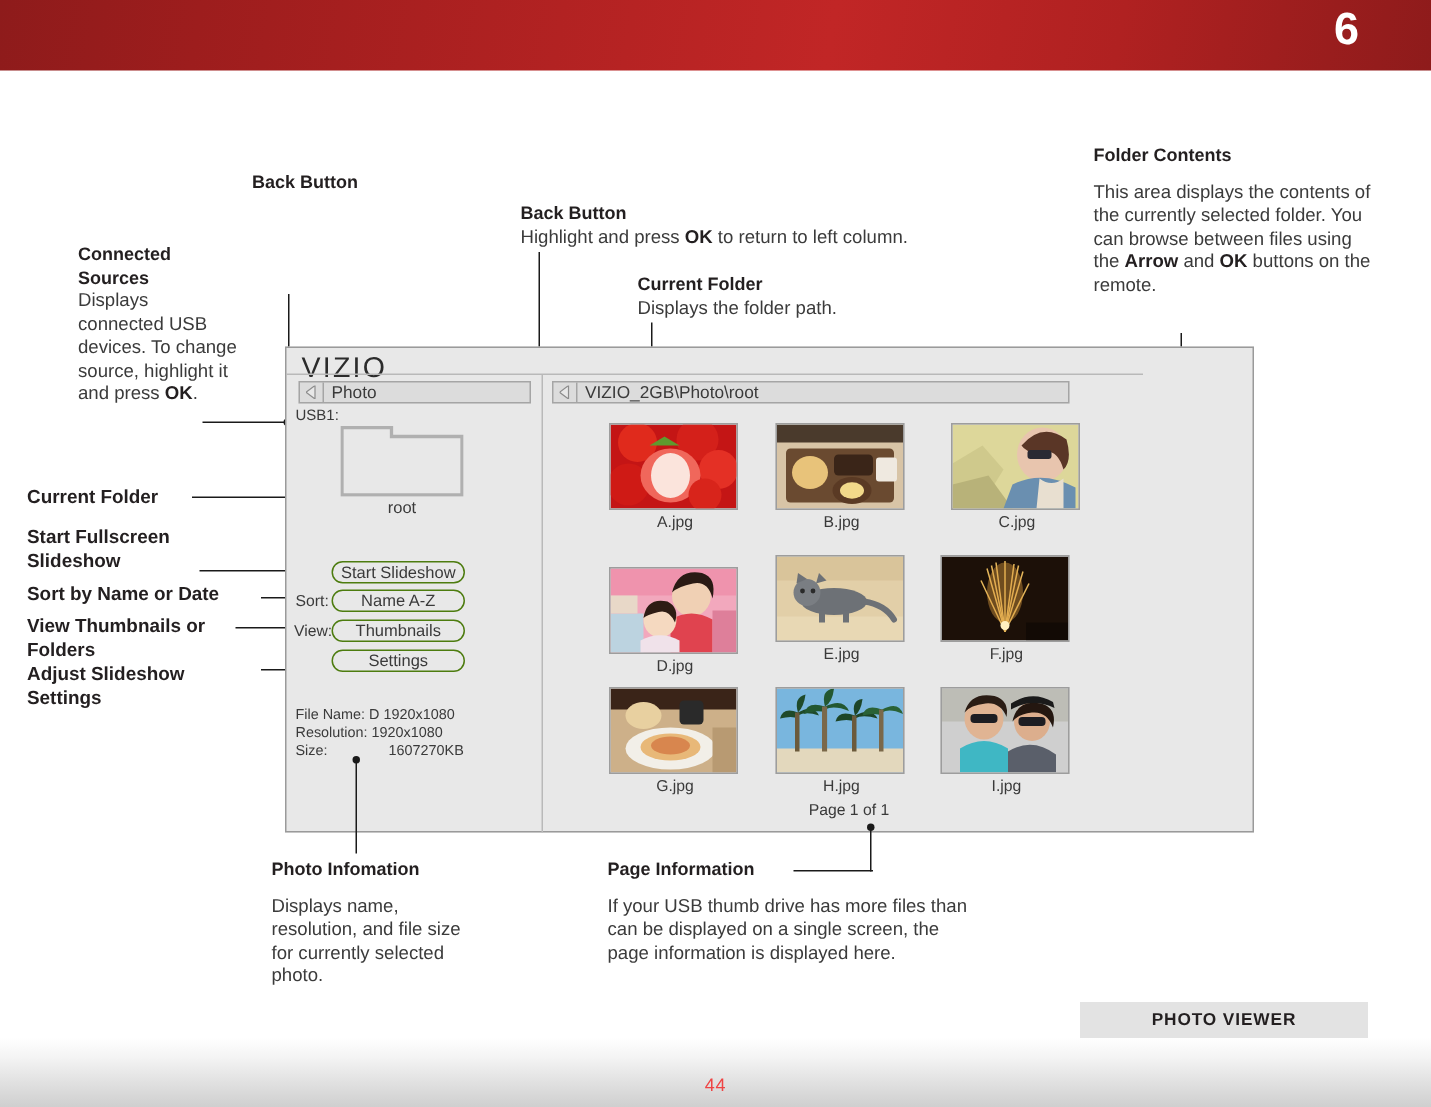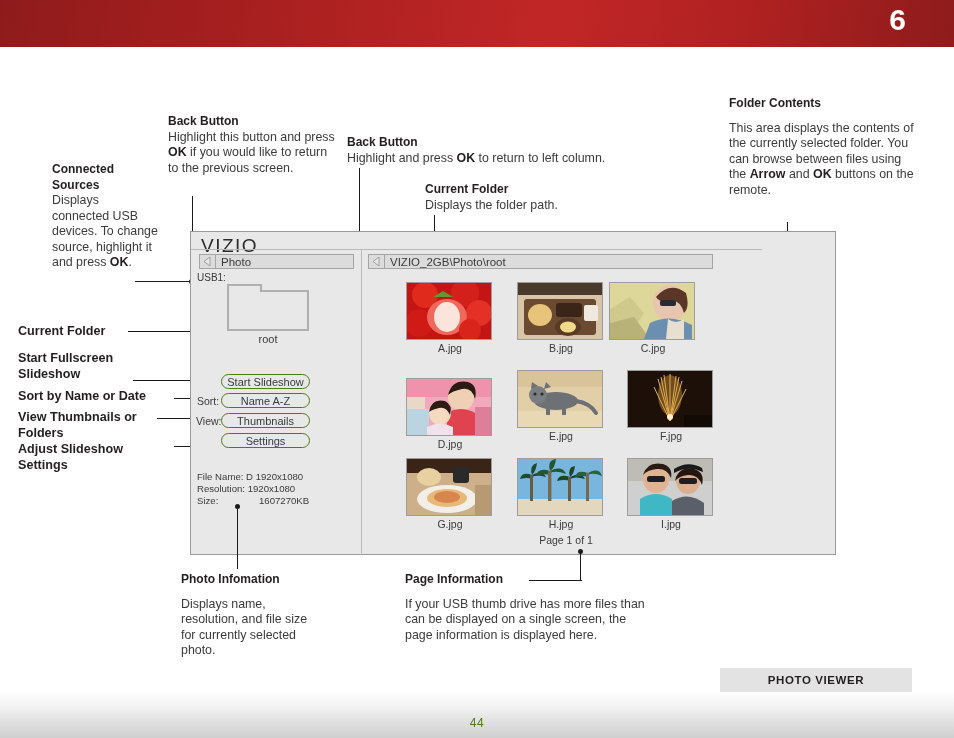--- a/index.html
+++ b/index.html
@@ -21,21 +21,21 @@
     font-family:"Liberation Sans", sans-serif;
   }
 
   
   .footgrad{
     position:absolute;left:0;bottom:0;width:954px;height:46px;
     background:linear-gradient(180deg,#ffffff 0%,#f4f4f4 28%,#e2e2e2 62%,#cfcfcf 100%);
   }
   .pagenum{
     position:absolute;left:0;bottom:8px;width:954px;text-align:center;
-    font-size:12px;color:#4d7c0f;letter-spacing:.5px;
+    font-size:12px;color:#ef4444;letter-spacing:.5px;
   }
   .sectiontag{
     position:absolute;left:720px;top:668px;width:192px;height:24px;
     background:#e3e3e3;color:#231f20;
     font-size:11.5px;font-weight:bold;letter-spacing:.6px;
     display:flex;align-items:center;justify-content:center;
   }
 
   
   .callout{position:absolute;}
@@ -110,21 +110,20 @@
   <div class="hd">Connected</div>
   <div class="hd">Sources</div>
   <div class="bd"><span>Displays connected USB devices. To change source, highlight it and press </span><b>OK</b><span>.</span></div>
 </div>
 
 <div class="ln lnh" style="left:135px;top:281px;width:57px;"></div>
 <div class="dot" style="left:189px;top:278.5px;"></div>
 
 <div class="callout" style="left:168px;top:114px;width:168px;">
   <div class="hd">Back Button</div>
-  <div class="bd"><span>Highlight this button and press </span><b>OK</b><span> if you would like to return to the previous screen.</span></div>
 </div>
 <div class="ln lnv" style="left:192px;top:196px;height:60px;"></div>
 <div class="ln lnh" style="left:192px;top:258px;width:10px;"></div>
 <div class="dot" style="left:200px;top:255.5px;"></div>
 
 <div class="callout" style="left:347px;top:135px;width:380px;">
   <div class="hd">Back Button</div>
   <div class="bd"><span>Highlight and press </span><b>OK</b><span> to return to left column.</span></div>
 </div>
 <div class="ln lnv" style="left:359px;top:168px;height:90px;"></div>
@@ -255,21 +254,21 @@
           <ellipse cx="22" cy="32" rx="12" ry="11" fill="#e8c37a"></ellipse>
           <rect x="38" y="20" width="26" height="14" rx="3" fill="#3a2518"></rect>
           <ellipse cx="50" cy="44" rx="13" ry="9" fill="#5a3a24"></ellipse>
           <ellipse cx="50" cy="44" rx="8" ry="5.5" fill="#f2d98a"></ellipse>
           <rect x="66" y="22" width="14" height="16" rx="2" fill="#efe9e0"></rect>
         </svg>
       </div>
       <div class="cap">B.jpg</div>
     </div>
 
-    <div class="cell" style="left:203px;top:0px;">
+    <div class="cell" style="left:228px;top:0px;">
       <div class="thumb">
         <svg width="84" height="56" viewBox="0 0 84 56" preserveAspectRatio="none">
           <rect width="84" height="56" fill="#ddd79a"></rect>
           <path d="M0,26 L20,14 L34,30 L18,56 L0,56 Z" fill="#cfc98c"></path>
           <path d="M0,40 L24,34 L40,56 L0,56 Z" fill="#b8b279"></path>
           <ellipse cx="60" cy="20" rx="17" ry="18" fill="#e8c5ae"></ellipse>
           <path d="M46,14 q14,-16 30,-4 q4,14 -2,20 q-4,-14 -14,-12 q-10,2 -14,-4z" fill="#5a3626"></path>
           <rect x="50" y="17" width="16" height="6" rx="2" fill="#2a2a33"></rect>
           <path d="M40,40 q20,-10 42,2 l0,14 l-48,0 z" fill="#6a8fb0"></path>
           <path d="M58,36 q8,6 16,0 l0,20 l-18,0 z" fill="#e8dfd0"></path>

